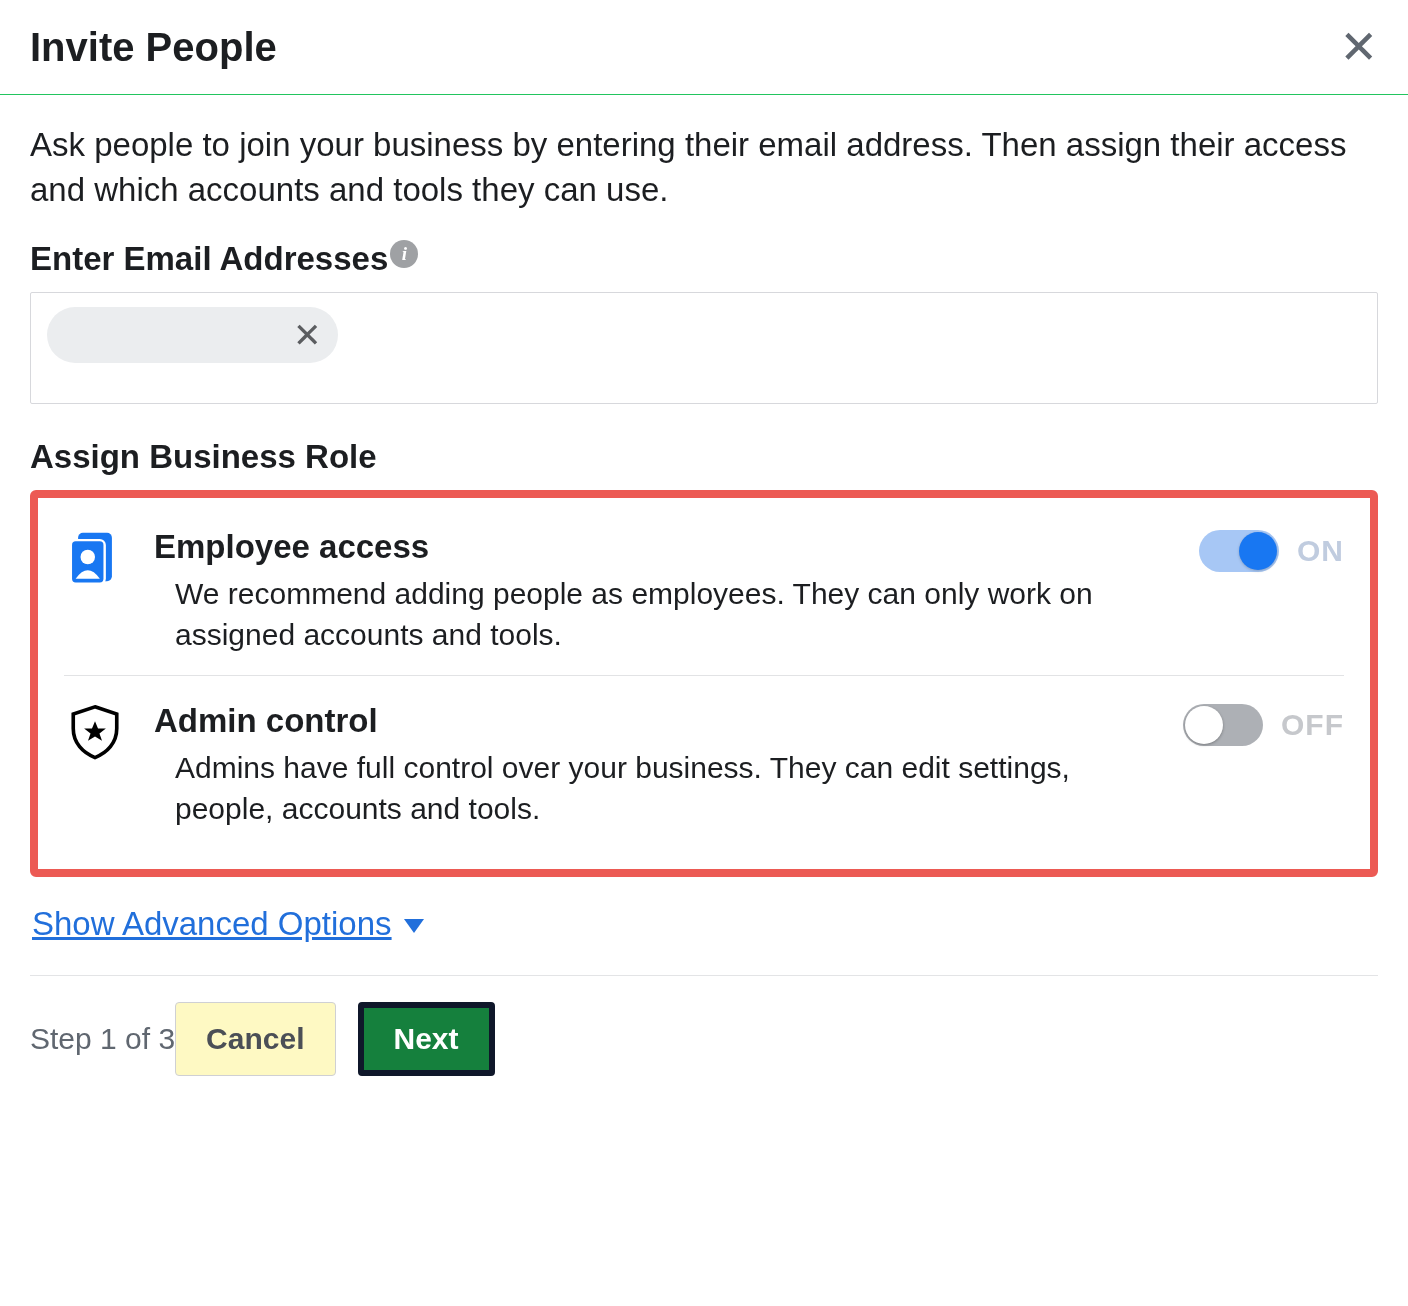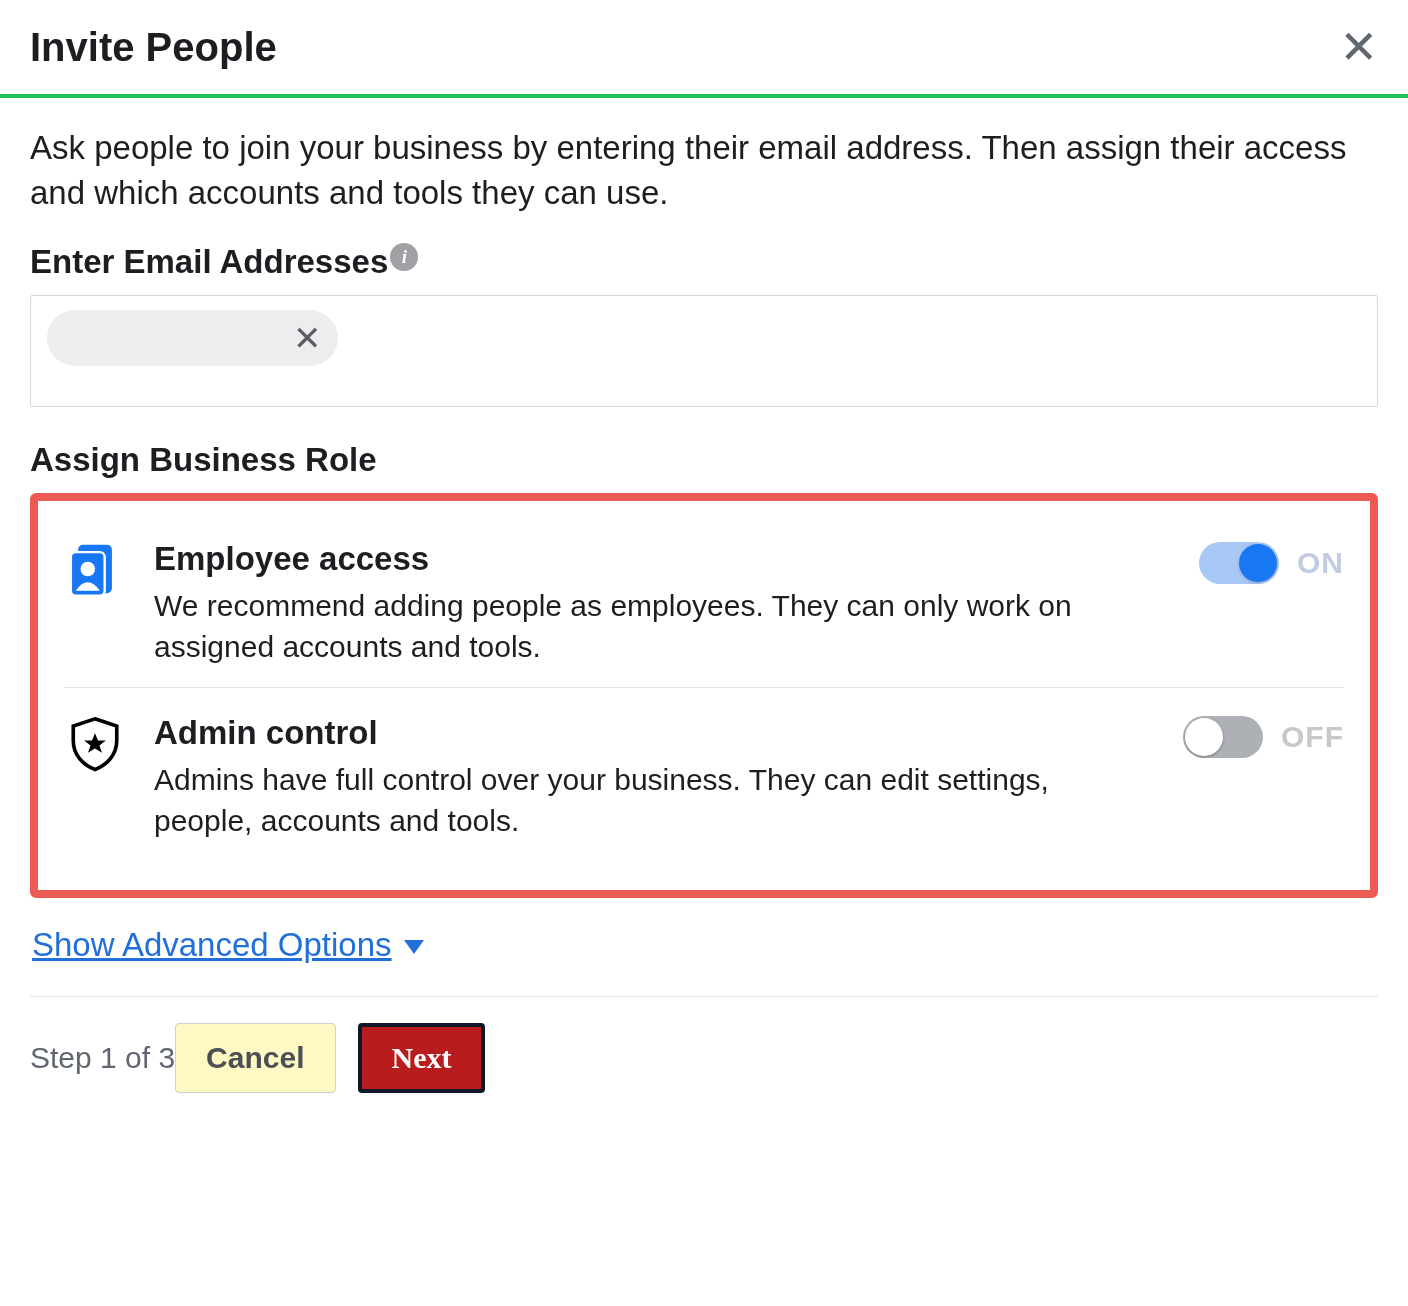--- a/index.html
+++ b/index.html
@@ -9,21 +9,21 @@
     color:#1c1e21;
     background:#fff;
     width:1408px;
   }
   .dialog { width:100%; }
   .header {
     display:flex;
     align-items:center;
     justify-content:space-between;
     padding:24px 30px 24px 30px;
-    border-bottom:4px solid #22c55e;
+    border-bottom:1px solid #22c55e;
     gap:29px;
   }
   .title { font-size:40px; font-weight:700; color:#1c1e21; }
   .close-btn {
     font-size:46px; line-height:1; color:#606770; cursor:pointer;
     background:none; border:none; padding:0;
   }
   .body { padding:28px 30px 0 30px; }
   .intro { font-size:33px; line-height:1.35; color:#1c1e21; margin-bottom:28px; }
   .section-heading {
@@ -42,29 +42,29 @@
   .chip {
     display:inline-flex; align-items:center;
     background:#ebedef; border-radius:36px;
     height:56px; padding:0 16px 0 20px;
   }
   .chip-text { width:220px; height:20px; }
   .chip-x { font-size:34px; color:#5b5d60; background:none; border:none; cursor:pointer; padding:0; margin-left:6px; }
   .roles-highlight {
     border:8px solid #ec5a54;
     border-radius:6px;
-    padding:29px 26px;
+    padding:20px 26px;
     margin-top:8px;
   }
   .role-row { display:flex; gap:28px; align-items:flex-start; padding:10px 0 20px 0; }
   .role-row + .role-row { border-top:1px solid #e2e3e5; padding-top:26px; }
   .role-icon { width:62px; flex:0 0 62px; display:flex; justify-content:center; }
   .role-text { flex:1; }
   .role-title { font-size:33px; font-weight:700; margin-bottom:8px; }
-  .role-desc { font-size:30px; line-height:1.35; color:#1c1e21; }
+  .role-desc { font-size:30px; line-height:1.35; color:#1c1e21;margin-left:21px; }
   .toggle-wrap { flex:0 0 190px; display:flex; align-items:center; justify-content:flex-end; gap:18px; margin-top:2px;}
   .toggle { width:80px; height:42px; border-radius:24px; position:relative; }
   .toggle-knob { position:absolute; width:38px; height:38px; border-radius:50%; background:#fff; top:2px; box-shadow:0 1px 3px rgba(0,0,0,0.3); }
   .toggle.on { background:#a7c7f5; }
   .toggle.on .toggle-knob { right:2px; background:#1877f2; box-shadow:0 1px 3px rgba(0,0,0,0.2);}
   .toggle.off { background:#adb0b5; }
   .toggle.off .toggle-knob { left:2px; }
   .toggle-label { font-size:30px; font-weight:800; color:#c6c8cc; letter-spacing:1px; }
   .toggle-label.on { color:#c0ccdf; }
   .advanced {
@@ -74,21 +74,21 @@
   .caret-down-icon { width:0; height:0; border-left:10px solid transparent; border-right:10px solid transparent; border-top:14px solid #216fdb; margin-top:4px;}
   .footer-sep { height:1px; background:#e3e4e6; margin:32px 0 0 0;}
   .footer {
     display:flex; align-items:center; justify-content:flex-start;
     padding:26px 16px 60px 30px;
   }
   .step-text { font-size:30px; color:#606770; }
   .footer-buttons { display:flex; gap:22px; }
   .btn { font-size:30px; font-weight:600; padding:14px 30px; border-radius:4px; cursor:pointer; }
   .btn-cancel { background:#fef9c3; border:1px solid #cfd0d4; color:#4b4f56; }
-  .btn-next { background:#b91c1c; border:4px solid #0f172a; color:#fff;font-family:Liberation Serif, serif; }
+  .btn-next { background:#15803d; border:6px solid #0f172a; color:#fff; }
 </style>
 </head>
 <body>
 
 <div class="dialog">
   <div class="header">
     <div class="title">Invite People</div>
     <button class="close-btn">✕</button>
   </div>
 

